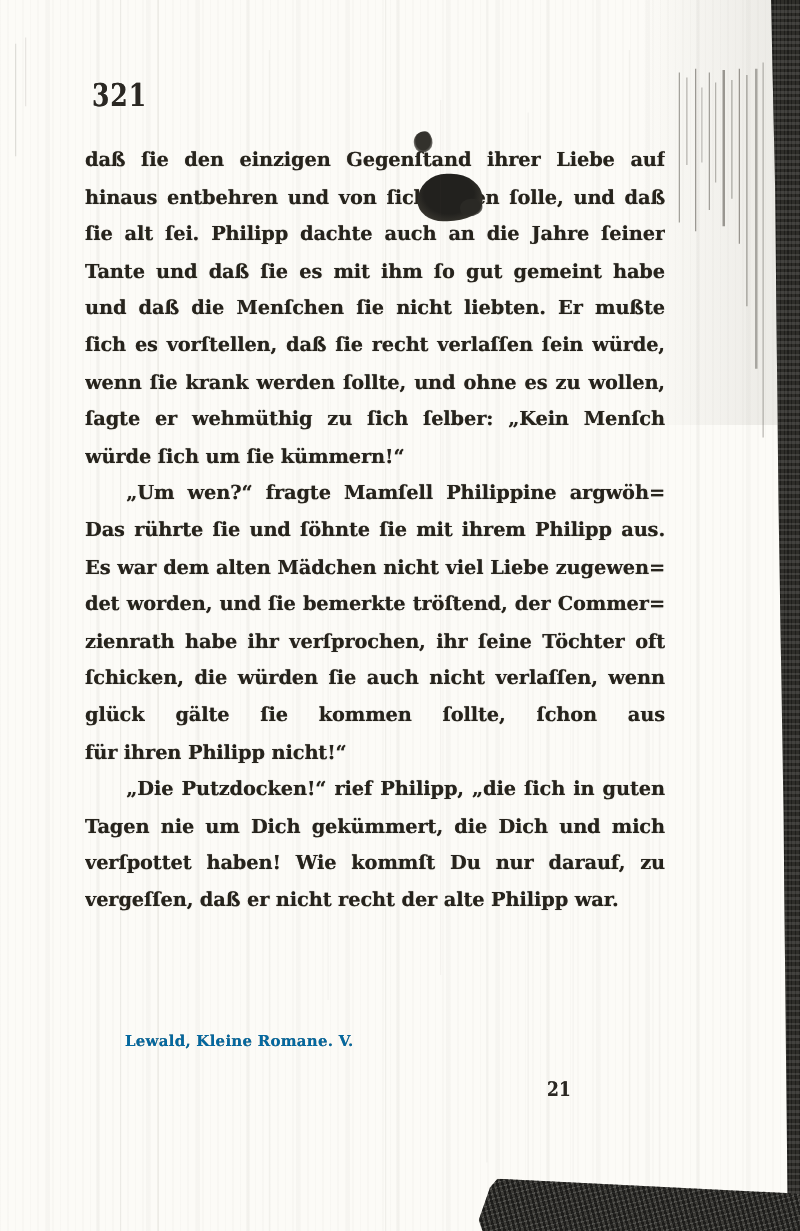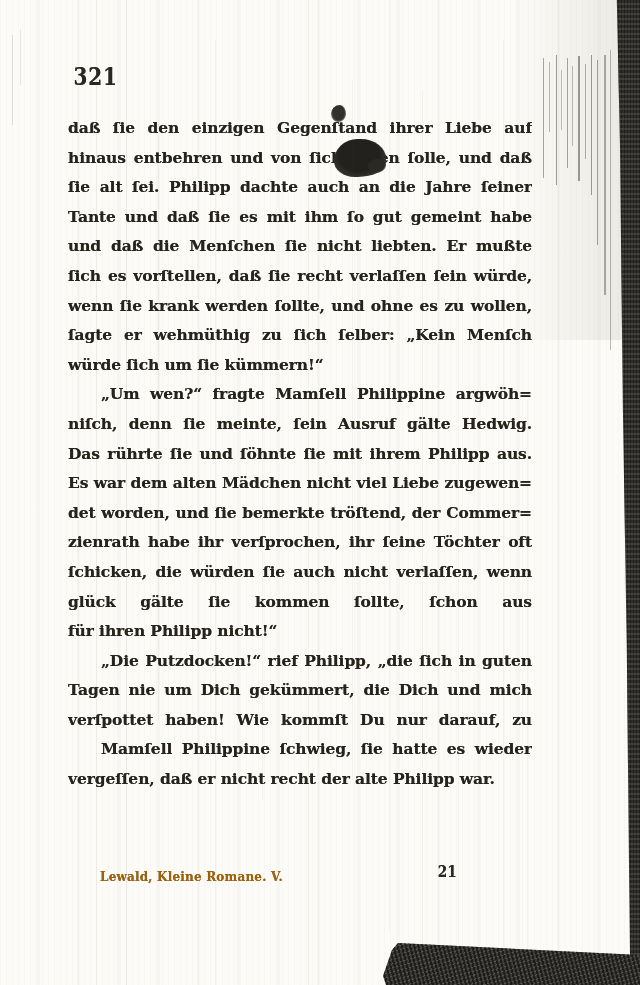--- a/index.html
+++ b/index.html
@@ -24,22 +24,22 @@
   .body-text{
     position:absolute;left:68px;top:113px;width:464px;
     font-size:15.5px;line-height:29.6px;font-weight:bold;
     color:#26231c;letter-spacing:-0.1px;
     text-shadow:0 0 0.6px rgba(40,36,28,0.65);
   }
   .ln{height:29.6px;overflow:hidden;text-align:justify;text-align-last:justify;}
   .ln.pend{text-align-last:left;}
   .ln.indent{text-indent:33px;}
   .sig{
-    position:absolute;left:100px;top:870px;font-size:12px;font-weight:bold;
-    color:#a16207;letter-spacing:0.2px;text-shadow:0 0 0.4px rgba(42,38,30,0.6);
+    position:absolute;left:100px;top:826px;font-size:12px;font-weight:bold;
+    color:#0369a1;letter-spacing:0.2px;text-shadow:0 0 0.4px rgba(42,38,30,0.6);
   }
   .sheet{
     position:absolute;left:436px;top:862px;font-size:16px;font-weight:bold;color:#2b2823;
   }
   .sheet span{display:inline-block;transform:scaleX(0.85);text-shadow:0 0 0.5px rgba(43,40,35,0.7);}
   
   .vl{position:absolute;width:1px;background:#5a564c;pointer-events:none;}
   .sc{position:absolute;width:1px;background:#3f3c34;pointer-events:none;}
   .edge-band{
     position:absolute;right:0;top:0;width:40px;height:985px;pointer-events:none;
@@ -88,32 +88,30 @@
     <div class="ln">daß ſie den einzigen Gegenſtand ihrer Liebe auf Jahre</div>
     <div class="ln">hinaus entbehren und von ſich laſſen ſolle, und daß</div>
     <div class="ln">ſie alt ſei. Philipp dachte auch an die Jahre ſeiner</div>
     <div class="ln">Tante und daß ſie es mit ihm ſo gut gemeint habe</div>
     <div class="ln">und daß die Menſchen ſie nicht liebten. Er mußte</div>
     <div class="ln">ſich es vorſtellen, daß ſie recht verlaſſen ſein würde,</div>
     <div class="ln">wenn ſie krank werden ſollte, und ohne es zu wollen,</div>
     <div class="ln">ſagte er wehmüthig zu ſich ſelber: „Kein Menſch</div>
     <div class="ln pend">würde ſich um ſie kümmern!“</div>
     <div class="ln indent">„Um wen?“ fragte Mamſell Philippine argwöh=</div>
-    <div class="ln">niſch, denn ſie meinte, ſein Ausruf gälte Hedwig.</div>
     <div class="ln">Das rührte ſie und ſöhnte ſie mit ihrem Philipp aus.</div>
     <div class="ln">Es war dem alten Mädchen nicht viel Liebe zugewen=</div>
     <div class="ln">det worden, und ſie bemerkte tröſtend, der Commer=</div>
     <div class="ln">zienrath habe ihr verſprochen, ihr ſeine Töchter oft zu</div>
     <div class="ln">ſchicken, die würden ſie auch nicht verlaſſen, wenn Un=</div>
     <div class="ln">glück gälte ſie kommen ſollte, ſchon aus Freundſchaft</div>
     <div class="ln pend">für ihren Philipp nicht!“</div>
     <div class="ln indent">„Die Putzdocken!“ rief Philipp, „die ſich in guten</div>
     <div class="ln">Tagen nie um Dich gekümmert, die Dich und mich</div>
     <div class="ln">verſpottet haben! Wie kommſt Du nur darauf, zu</div>
-    <div class="ln indent">Mamſell Philippine ſchwieg, ſie hatte es wieder</div>
     <div class="ln pend">vergeſſen, daß er nicht recht der alte Philipp war.</div>
   </div>
 
   <div class="sig">Lewald, Kleine Romane. V.</div>
   <div class="sheet"><span>21</span></div>
 
   <div class="blot-sm"></div>
   <div class="blot-lg"></div>
   <div class="edge-wash"></div>
   <div class="edge-band"></div>

